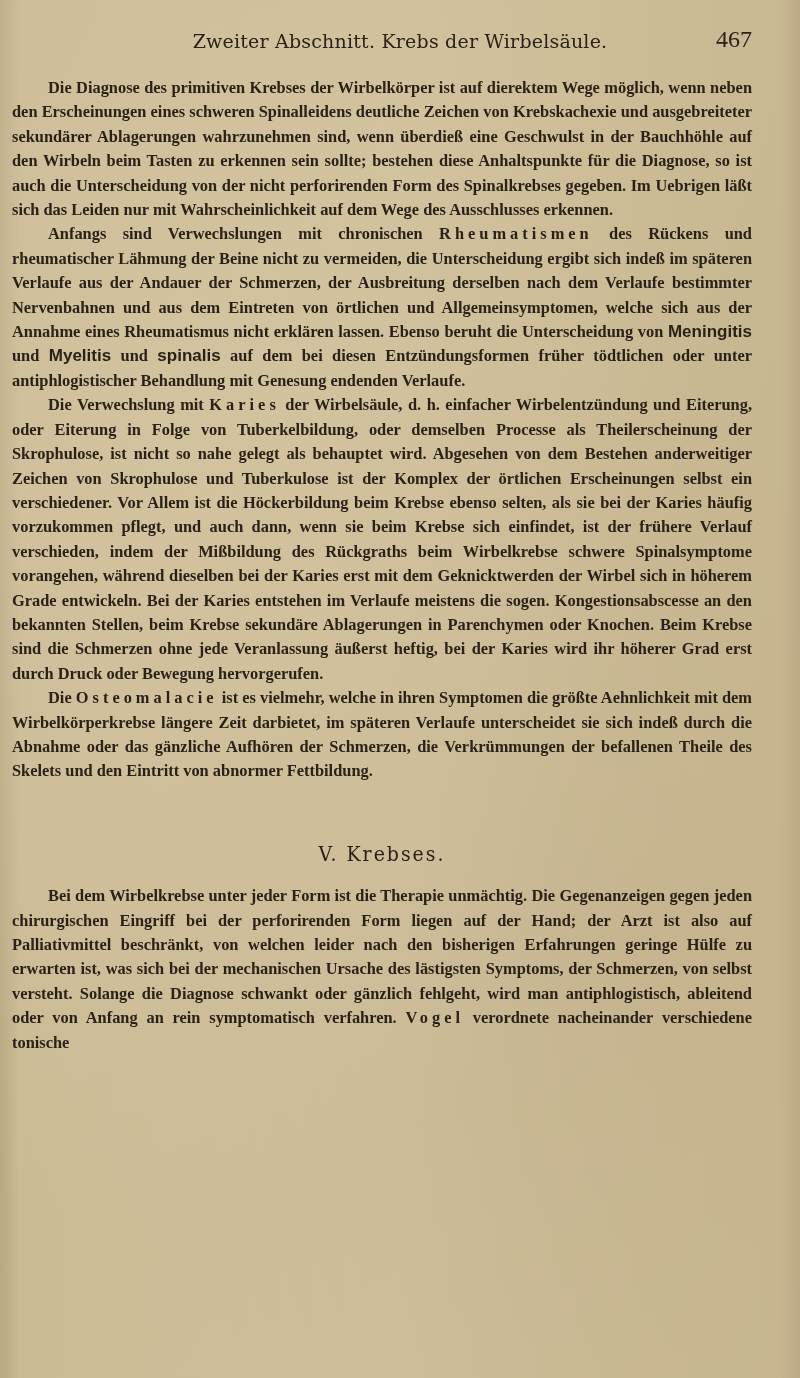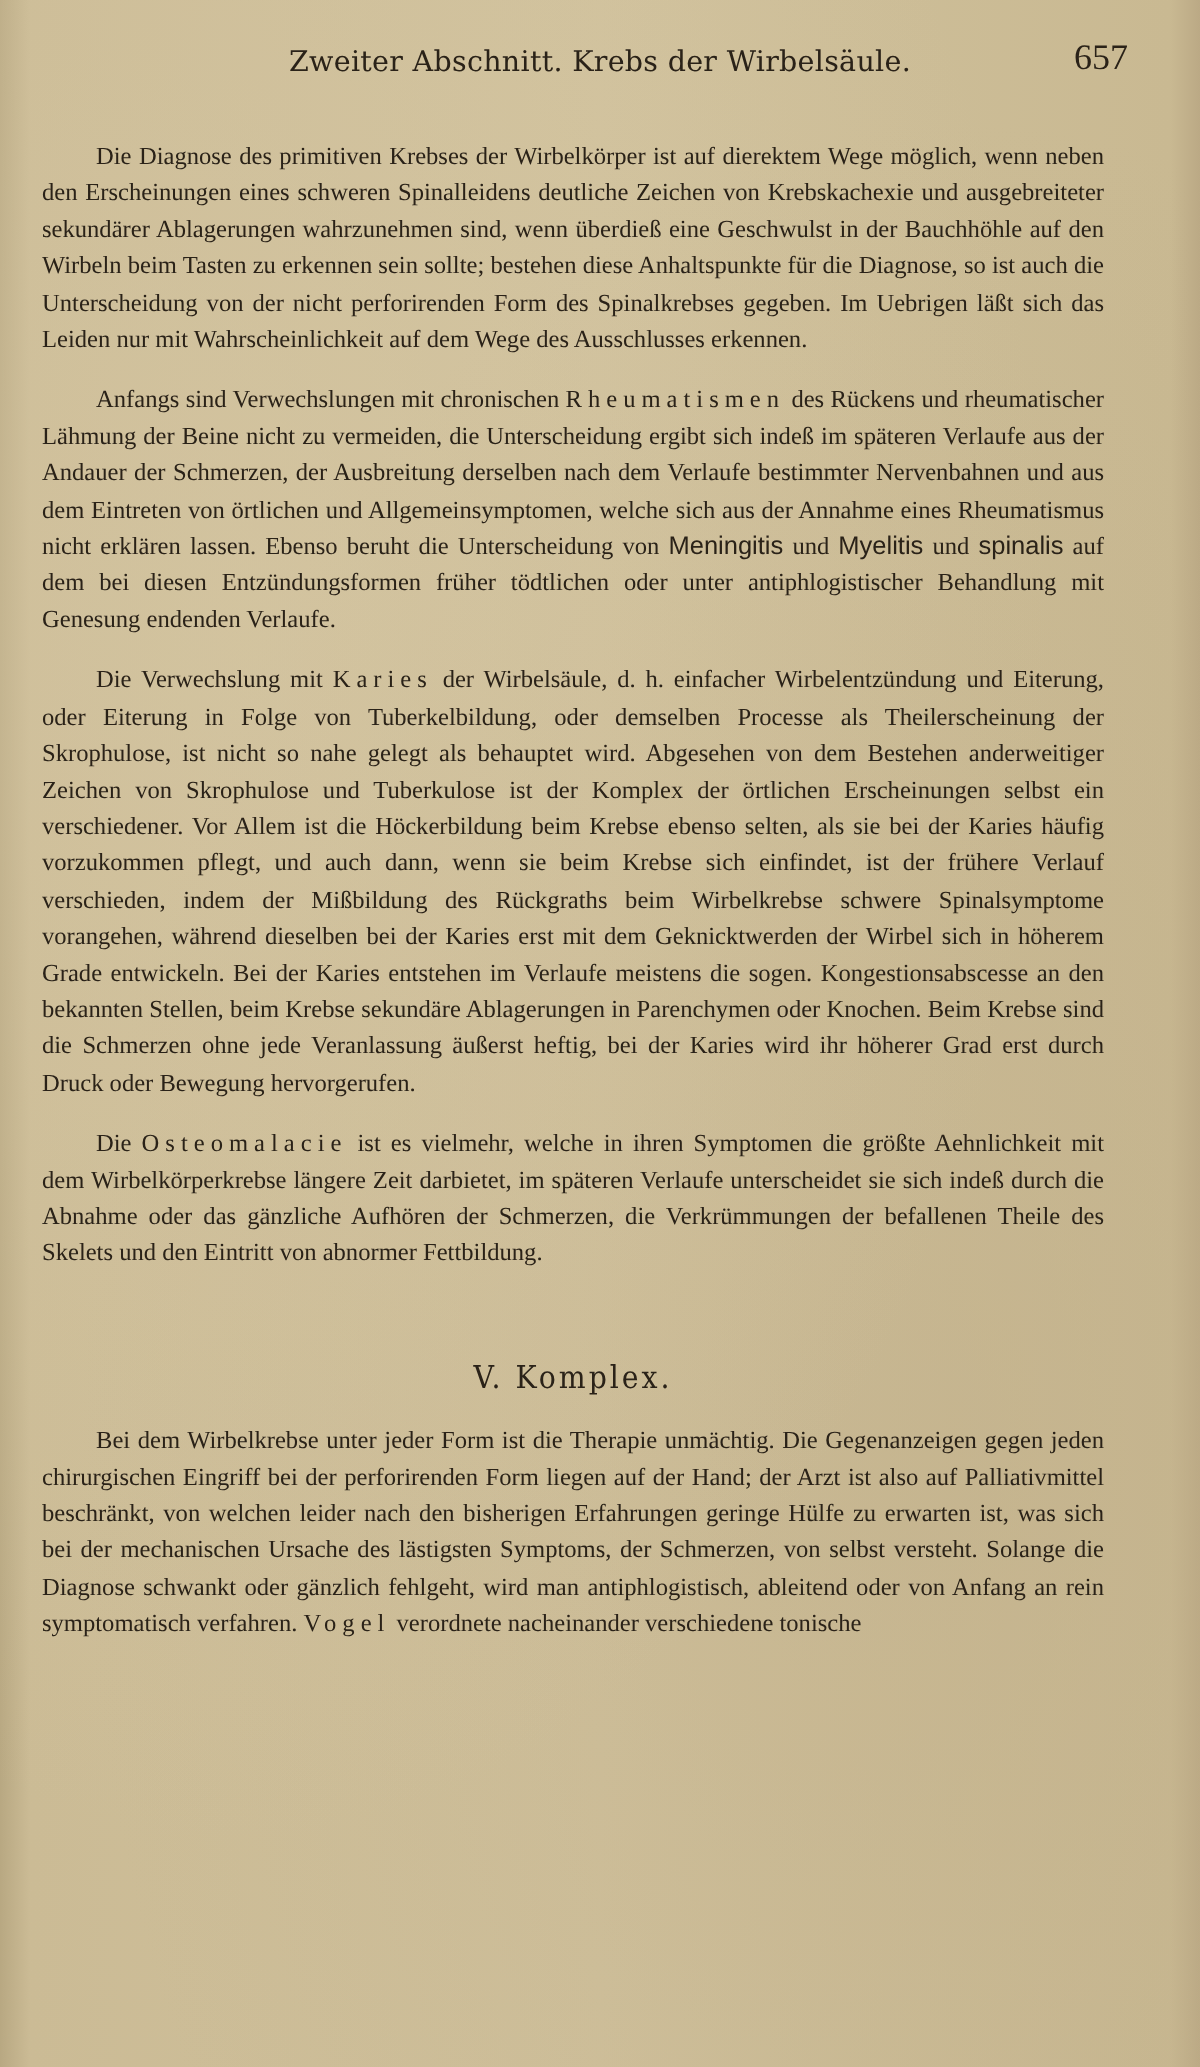--- a/index.html
+++ b/index.html
@@ -25,21 +25,21 @@
     .page-number {
       position: absolute; right: 48px; top: 0;
       font-size: 24px; font-family: "Liberation Serif", serif;
     }
     .body-text {
       position: absolute; left: 12px; top: 76px; width: 740px;
       font-size: 16.4px; line-height: 24.4px; text-align: justify;
       font-family: "Liberation Serif", serif;
       font-stretch: condensed;
     }
-    .para { margin: 16px; text-indent: 36px; }
+    .para { margin: 0; text-indent: 36px; font-weight: bold; }
     .para.first { text-indent: 36px; }
     .spaced { letter-spacing: 4px; }
     .latin { font-family: "Liberation Sans", sans-serif; font-size: 17px; }
     .section-heading {
       text-align: center; font-size: 21px; letter-spacing: 2px;
       margin: 58px 0 18px 0; font-family: "DejaVu Serif", serif;
     }
     .footer {
       position: absolute; top: 1327px; left: 0; width: 800px; height: 30px;
     }
@@ -52,31 +52,31 @@
       font-family: "Liberation Serif", serif;
     }
   </style>
 </head>
 <body>
 
 <div class="page">
 
   <div class="running-head">
     <div class="running-title">Zweiter Abschnitt. Krebs der Wirbelsäule.</div>
-    <div class="page-number">657</div>
+    <div class="page-number">467</div>
   </div>
 
   <div class="body-text">
     <p class="para first"><span>Die Diagnose des primitiven Krebses der Wirbelkörper ist auf dierektem Wege möglich, wenn neben den Erscheinungen eines schweren Spinalleidens deutliche Zeichen von Krebskachexie und ausgebreiteter sekundärer Ablagerungen wahrzunehmen sind, wenn überdieß eine Geschwulst in der Bauchhöhle auf den Wirbeln beim Tasten zu erkennen sein sollte; bestehen diese Anhaltspunkte für die Diagnose, so ist auch die Unterscheidung von der nicht perforirenden Form des Spinalkrebses gegeben. Im Uebrigen läßt sich das Leiden nur mit Wahrscheinlichkeit auf dem Wege des Ausschlusses erkennen.</span></p>
 
     <p class="para"><span>Anfangs sind Verwechslungen mit chronischen </span><span class="spaced">Rheumatismen</span><span> des Rückens und rheumatischer Lähmung der Beine nicht zu vermeiden, die Unterscheidung ergibt sich indeß im späteren Verlaufe aus der Andauer der Schmerzen, der Ausbreitung derselben nach dem Verlaufe bestimmter Nervenbahnen und aus dem Eintreten von örtlichen und Allgemeinsymptomen, welche sich aus der Annahme eines Rheumatismus nicht erklären lassen. Ebenso beruht die Unterscheidung von </span><span class="latin">Meningitis</span><span> und </span><span class="latin">Myelitis</span><span> und </span><span class="latin">spinalis</span><span> auf dem bei diesen Entzündungsformen früher tödtlichen oder unter antiphlogistischer Behandlung mit Genesung endenden Verlaufe.</span></p>
 
     <p class="para"><span>Die Verwechslung mit </span><span class="spaced">Karies</span><span> der Wirbelsäule, d. h. einfacher Wirbelentzündung und Eiterung, oder Eiterung in Folge von Tuberkelbildung, oder demselben Processe als Theilerscheinung der Skrophulose, ist nicht so nahe gelegt als behauptet wird. Abgesehen von dem Bestehen anderweitiger Zeichen von Skrophulose und Tuberkulose ist der Komplex der örtlichen Erscheinungen selbst ein verschiedener. Vor Allem ist die Höckerbildung beim Krebse ebenso selten, als sie bei der Karies häufig vorzukommen pflegt, und auch dann, wenn sie beim Krebse sich einfindet, ist der frühere Verlauf verschieden, indem der Mißbildung des Rückgraths beim Wirbelkrebse schwere Spinalsymptome vorangehen, während dieselben bei der Karies erst mit dem Geknicktwerden der Wirbel sich in höherem Grade entwickeln. Bei der Karies entstehen im Verlaufe meistens die sogen. Kongestionsabscesse an den bekannten Stellen, beim Krebse sekundäre Ablagerungen in Parenchymen oder Knochen. Beim Krebse sind die Schmerzen ohne jede Veranlassung äußerst heftig, bei der Karies wird ihr höherer Grad erst durch Druck oder Bewegung hervorgerufen.</span></p>
 
     <p class="para"><span>Die </span><span class="spaced">Osteomalacie</span><span> ist es vielmehr, welche in ihren Symptomen die größte Aehnlichkeit mit dem Wirbelkörperkrebse längere Zeit darbietet, im späteren Verlaufe unterscheidet sie sich indeß durch die Abnahme oder das gänzliche Aufhören der Schmerzen, die Verkrümmungen der befallenen Theile des Skelets und den Eintritt von abnormer Fettbildung.</span></p>
 
-    <div class="section-heading">V. Komplex.</div>
+    <div class="section-heading">V. Krebses.</div>
 
     <p class="para"><span>Bei dem Wirbelkrebse unter jeder Form ist die Therapie unmächtig. Die Gegenanzeigen gegen jeden chirurgischen Eingriff bei der perforirenden Form liegen auf der Hand; der Arzt ist also auf Palliativmittel beschränkt, von welchen leider nach den bisherigen Erfahrungen geringe Hülfe zu erwarten ist, was sich bei der mechanischen Ursache des lästigsten Symptoms, der Schmerzen, von selbst versteht. Solange die Diagnose schwankt oder gänzlich fehlgeht, wird man antiphlogistisch, ableitend oder von Anfang an rein symptomatisch verfahren. </span><span class="spaced">Vogel</span><span> verordnete nacheinander verschiedene tonische</span></p>
   </div>
 
 
 </div>
 
 </body></html>

